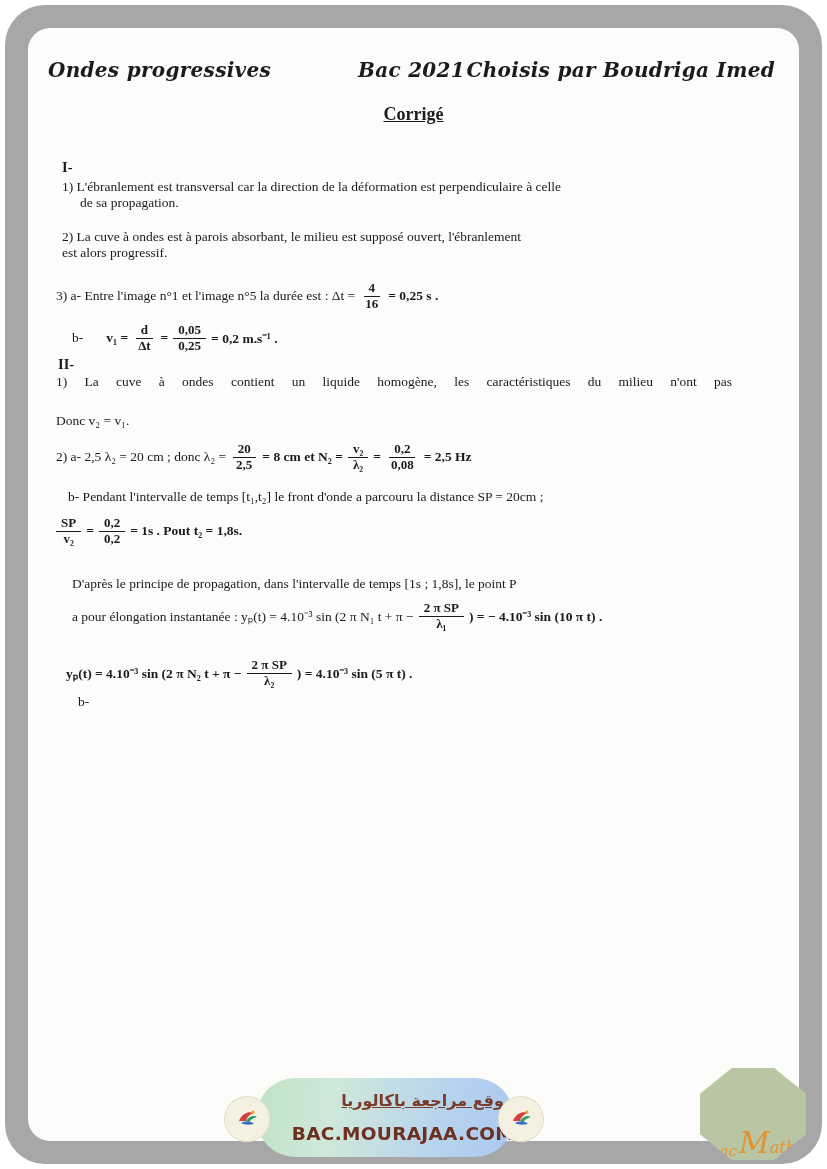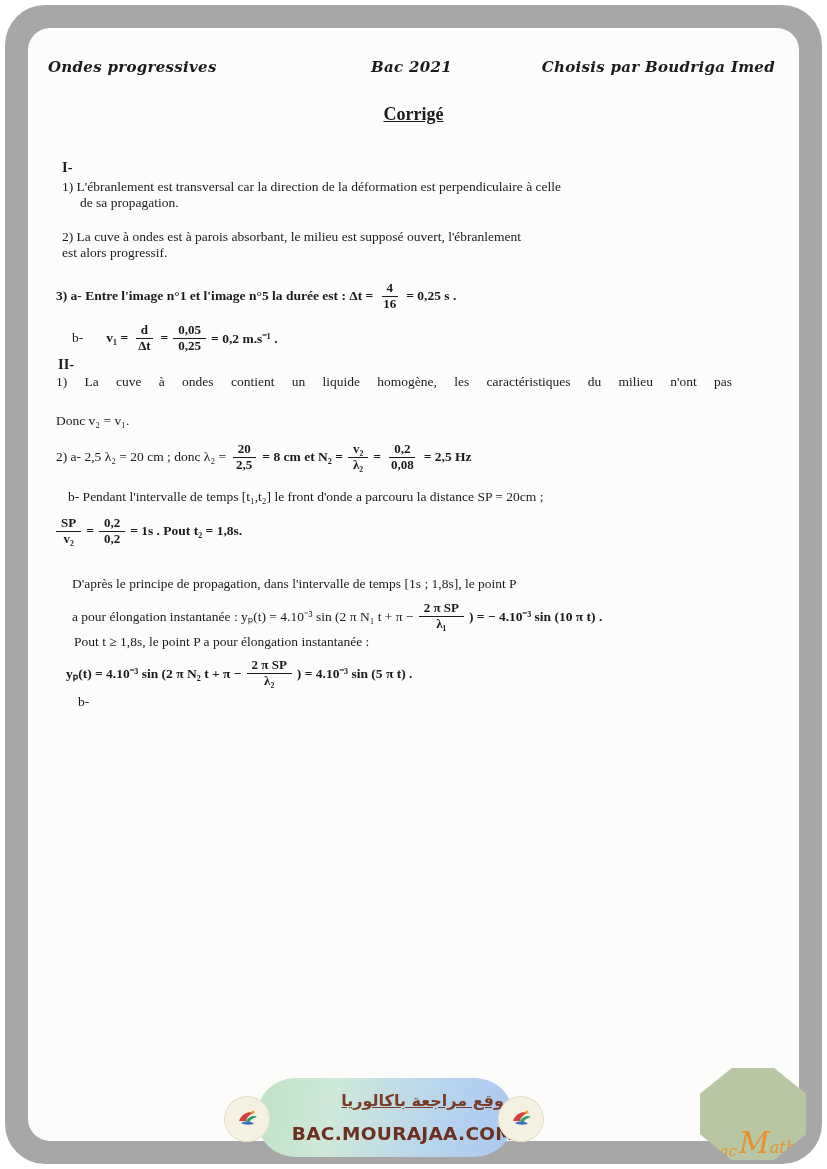--- a/index.html
+++ b/index.html
@@ -3,21 +3,21 @@
 <meta charset="utf-8">
 <style>
   html,body{margin:0;padding:0;background:#ffffff;}
   .canvas{position:relative;width:827px;height:1169px;background:#ffffff;overflow:hidden;
           font-family:"Liberation Serif",serif;color:#1b1b1b;}
   .frame{position:absolute;left:5px;top:5px;right:5px;bottom:5px;background:#a7a7a7;border-radius:40px;z-index:0;}
   .sheet{position:absolute;left:28px;top:28px;right:28px;bottom:28px;background:#fcfcfa;border-radius:22px;z-index:1;}
 
   
   .hdr{position:absolute;left:20px;right:24px;top:30px;display:grid;grid-template-columns:1fr auto 1fr;align-items:center;
-       font-family:"DejaVu Serif",serif;font-style:italic;font-weight:bold;font-size:15px;letter-spacing:.3px;}
+       font-family:"DejaVu Serif",serif;font-style:italic;font-weight:bold;font-size:20px;letter-spacing:.3px;}
   .hdr .l{justify-self:start;} .hdr .c{justify-self:center;} .hdr .r{justify-self:end;}
   .title{position:absolute;left:0;right:0;top:76px;text-align:center;font-size:18px;font-weight:bold;text-decoration:underline;}
 
   
   .tline{position:absolute;font-size:13.5px;line-height:16px;white-space:nowrap;}
   .just{white-space:normal;text-align:justify;text-align-last:justify;}
   .row{position:absolute;display:flex;align-items:center;gap:5px;font-size:13.5px;font-weight:bold;white-space:nowrap;}
   .frac{display:inline-flex;flex-direction:column;align-items:center;font-weight:bold;font-size:13px;line-height:1.15;}
   .frac .num{padding:0 5px;border-bottom:1.4px solid #1b1b1b;}
   .frac .den{padding:0 5px;}
@@ -59,21 +59,21 @@
     </div>
     <div class="title">Corrigé</div>
 
     <div class="sechead" style="left:34px;top:131px;">I-</div>
     <div class="tline" style="left:34px;top:151px;">1)  L'ébranlement est transversal car la direction  de la déformation est perpendiculaire à celle</div>
     <div class="tline" style="left:52px;top:167px;">de sa propagation.</div>
     <div class="tline" style="left:34px;top:201px;">2)  La cuve à ondes est à parois absorbant, le milieu est supposé ouvert, l'ébranlement</div>
     <div class="tline" style="left:34px;top:217px;">est alors progressif.</div>
 
     <div class="row" style="left:28px;top:246px;height:44px;">
-      <span style="font-weight:bold;text-align:right;">3) a-   Entre l'image n°1 et l'image n°5  la durée est : Δt =</span>
+      <span style="font-weight:normal;text-align:right;">3) a-   Entre l'image n°1 et l'image n°5  la durée est : Δt =</span>
       <span class="frac">
         <span class="num">4</span>
         <span class="den">16</span>
       </span>
       <span>= 0,25 s .</span>
     </div>
 
     <div class="row" style="left:44px;top:288px;height:44px;">
       <span style="font-weight:normal;margin-right:18px;">b-</span>
       <span>v₁ =</span>
@@ -129,21 +129,20 @@
     <div class="tline" style="left:44px;top:548px;">D'après le principe de propagation, dans l'intervalle de temps [1s ; 1,8s], le point P</div>
     <div class="row" style="left:44px;top:564px;height:48px;">
       <span style="font-weight:normal;">a pour élongation instantanée : yₚ(t) = 4.10⁻³ sin (2 π N₁ t + π −</span>
       <span class="frac">
         <span class="num">2 π SP</span>
         <span class="den">λ₁</span>
       </span>
       <span>) = − 4.10⁻³ sin (10 π t) .</span>
     </div>
 
-    <div class="tline" style="left:46px;top:606px;">Pout t ≥ 1,8s, le point P a pour élongation instantanée :</div>
     <div class="row" style="left:38px;top:622px;height:46px;">
       <span>yₚ(t) = 4.10⁻³ sin (2 π N₂ t + π −</span>
       <span class="frac">
         <span class="num">2 π SP</span>
         <span class="den">λ₂</span>
       </span>
       <span>) = 4.10⁻³ sin (5 π t) .</span>
     </div>
 
     <div class="tline" style="left:50px;top:666px;">b-</div>

